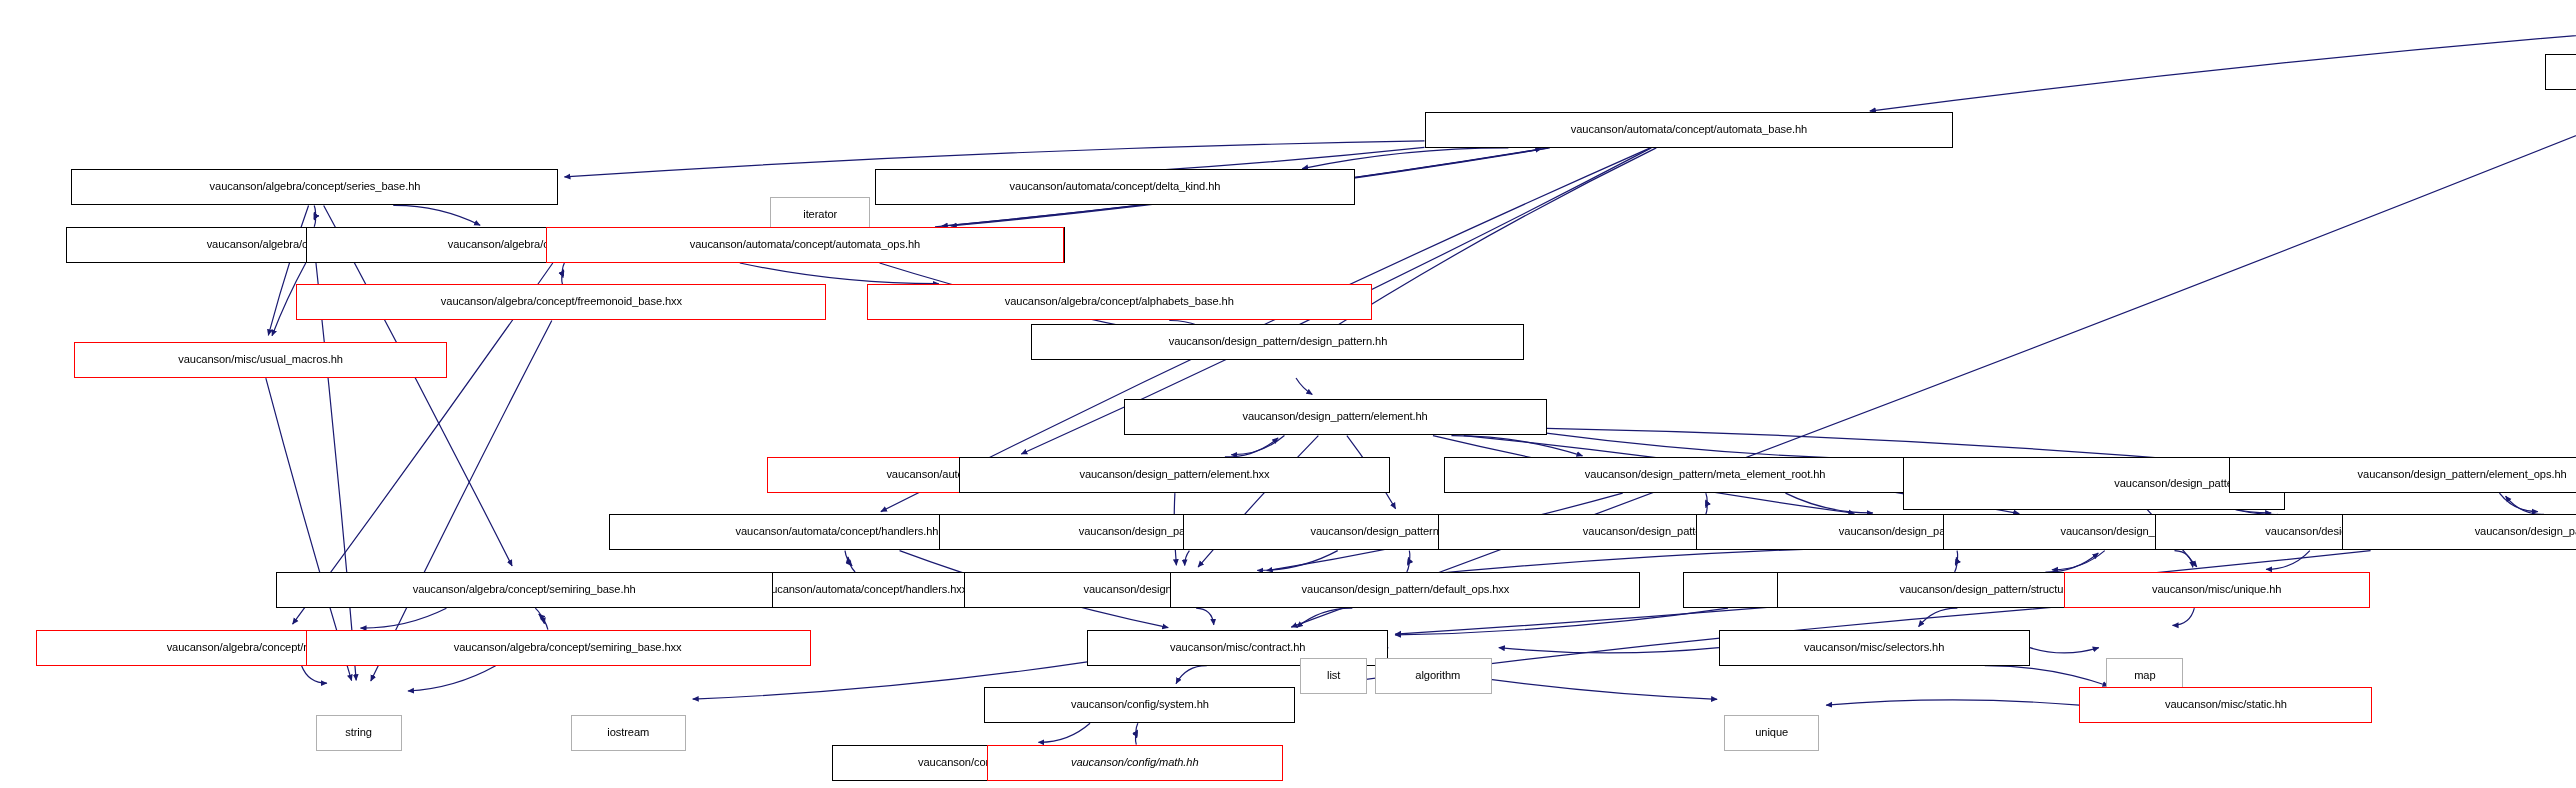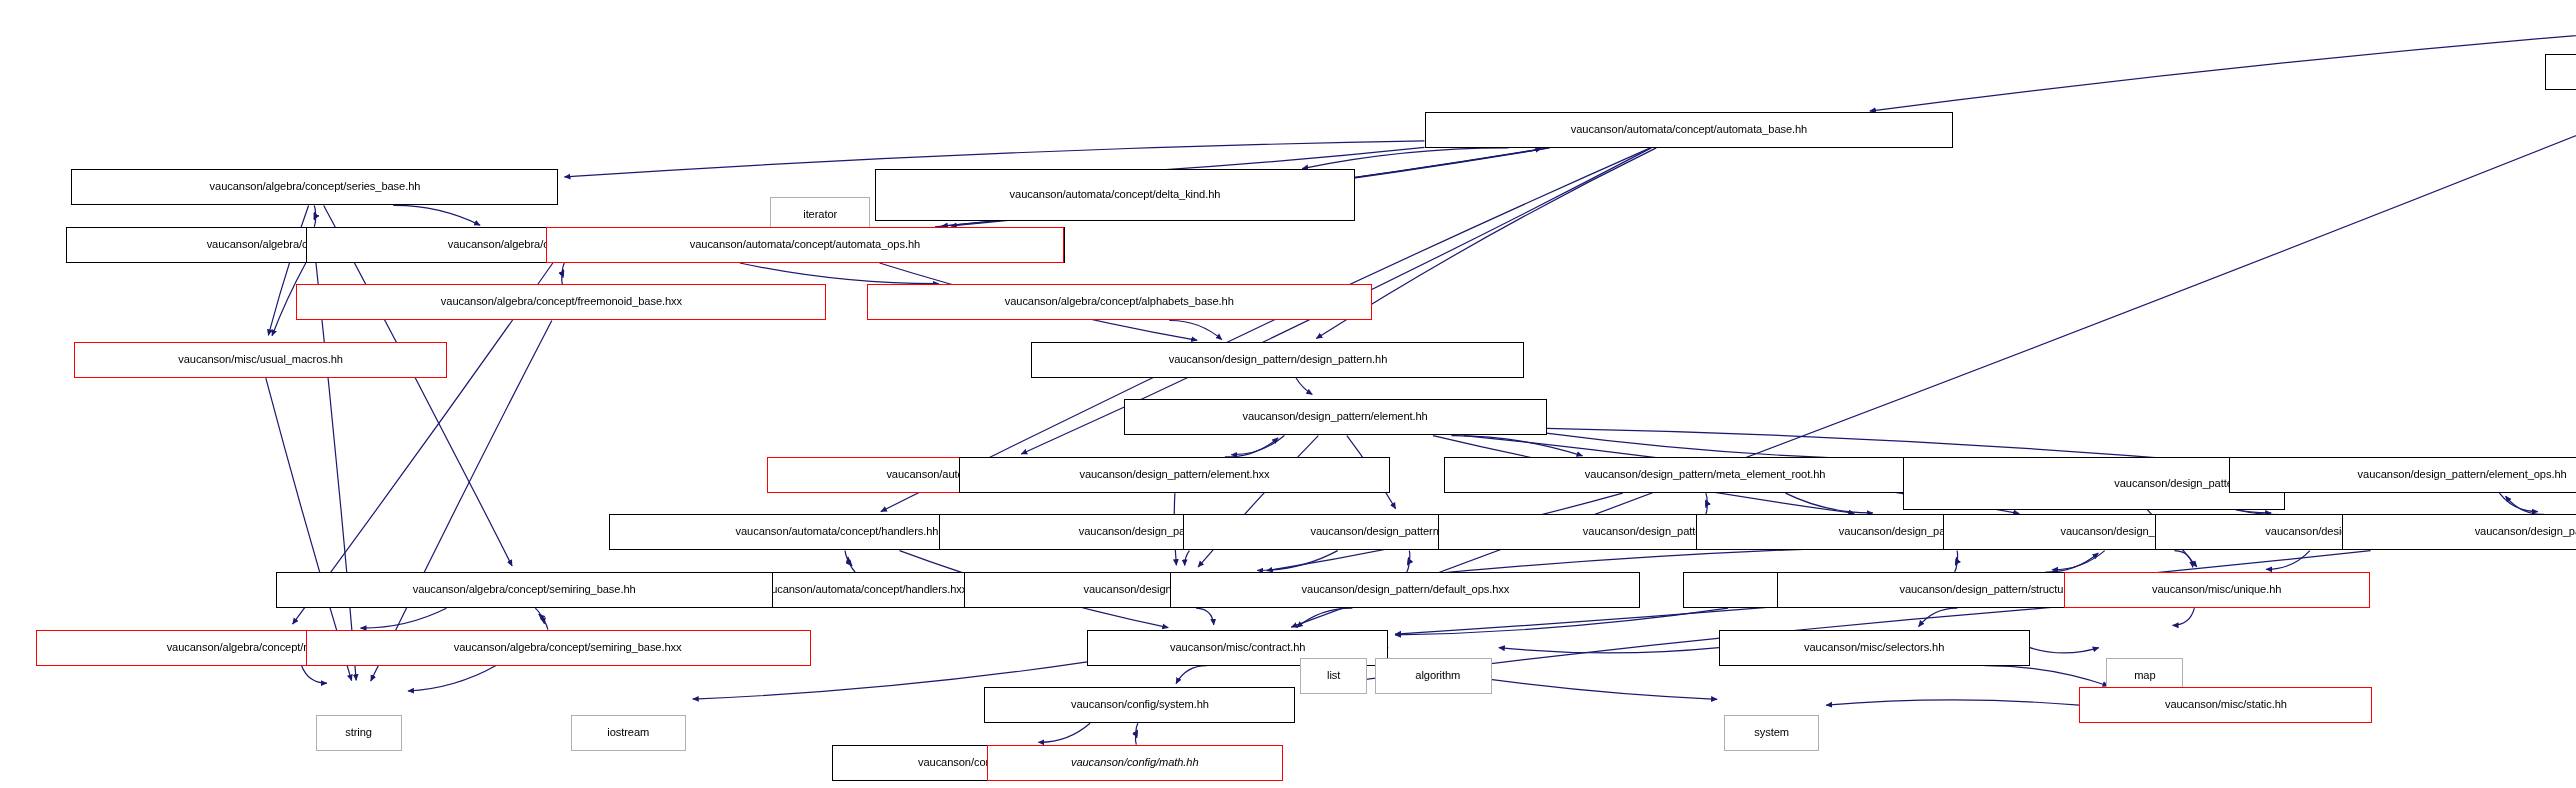--- a/index.html
+++ b/index.html
@@ -160,42 +160,42 @@
       </div>
       <div class="node " style="left: 71px; top: 169px; width: 487px; height: 36px;">
         <span>vaucanson/algebra/concept/series_base.hh</span>
       </div>
       <div class="node " style="left: 525px; top: 227px; width: 540px; height: 36px;">
         <span>vaucanson/automata/concept/automata_base.hxx</span>
       </div>
       <div class="node sys" style="left: 770px; top: 169px; width: 100px; height: 36px;">
         <span>iterator</span>
       </div>
-      <div class="node " style="left: 875px; top: 169px; width: 480px; height: 52px;">
+      <div class="node " style="left: 875px; top: 169px; width: 480px; height: 36px;">
         <span>vaucanson/automata/concept/delta_kind.hh</span>
       </div>
       <div class="node " style="left: 66px; top: 227px; width: 497px; height: 36px;">
         <span>vaucanson/algebra/concept/series_base.hxx</span>
       </div>
       <div class="node " style="left: 306px; top: 227px; width: 520px; height: 36px;">
         <span>vaucanson/algebra/concept/freemonoid_base.hh</span>
       </div>
       <div class="node missing" style="left: 546px; top: 227px; width: 518px; height: 36px;">
         <span>vaucanson/automata/concept/automata_ops.hh</span>
       </div>
       <div class="node missing" style="left: 296px; top: 284px; width: 530px; height: 36px;">
         <span>vaucanson/algebra/concept/freemonoid_base.hxx</span>
       </div>
       <div class="node missing" style="left: 867px; top: 284px; width: 505px; height: 36px;">
         <span>vaucanson/algebra/concept/alphabets_base.hh</span>
       </div>
       <div class="node missing" style="left: 74px; top: 342px; width: 373px; height: 36px;">
         <span>vaucanson/misc/usual_macros.hh</span>
       </div>
-      <div class="node " style="left: 1031px; top: 342px; width: 493px; height: 36px;">
+      <div class="node " style="left: 1031px; top: 324px; width: 493px; height: 36px;">
         <span>vaucanson/design_pattern/design_pattern.hh</span>
       </div>
       <div class="node " style="left: 1124px; top: 399px; width: 423px; height: 36px;">
         <span>vaucanson/design_pattern/element.hh</span>
       </div>
       <div class="node missing" style="left: 767px; top: 457px; width: 423px; height: 36px;">
         <span>vaucanson/automata/concept/copy.hh</span>
       </div>
       <div class="node " style="left: 959px; top: 457px; width: 431px; height: 36px;">
         <span>vaucanson/design_pattern/element.hxx</span>
@@ -278,21 +278,21 @@
       <div class="node sys" style="left: 316px; top: 687px; width: 86px; height: 36px;">
         <span>string</span>
       </div>
       <div class="node sys" style="left: 571px; top: 687px; width: 115px; height: 36px;">
         <span>iostream</span>
       </div>
       <div class="node " style="left: 984px; top: 687px; width: 311px; height: 36px;">
         <span>vaucanson/config/system.hh</span>
       </div>
       <div class="node sys" style="left: 1724px; top: 687px; width: 95px; height: 36px;">
-        <span>system</span>
+        <span>unique</span>
       </div>
       <div class="node missing" style="left: 2079px; top: 687px; width: 293px; height: 36px;">
         <span>vaucanson/misc/static.hh</span>
       </div>
       <div class="node " style="left: 832px; top: 745px; width: 301px; height: 36px;">
         <span>vaucanson/config/pconf.hh</span>
       </div>
       <div class="node missing" style="left: 987px; top: 745px; width: 296px; height: 36px; font-style: italic;">
         <span>vaucanson/config/math.hh</span>
       </div>

